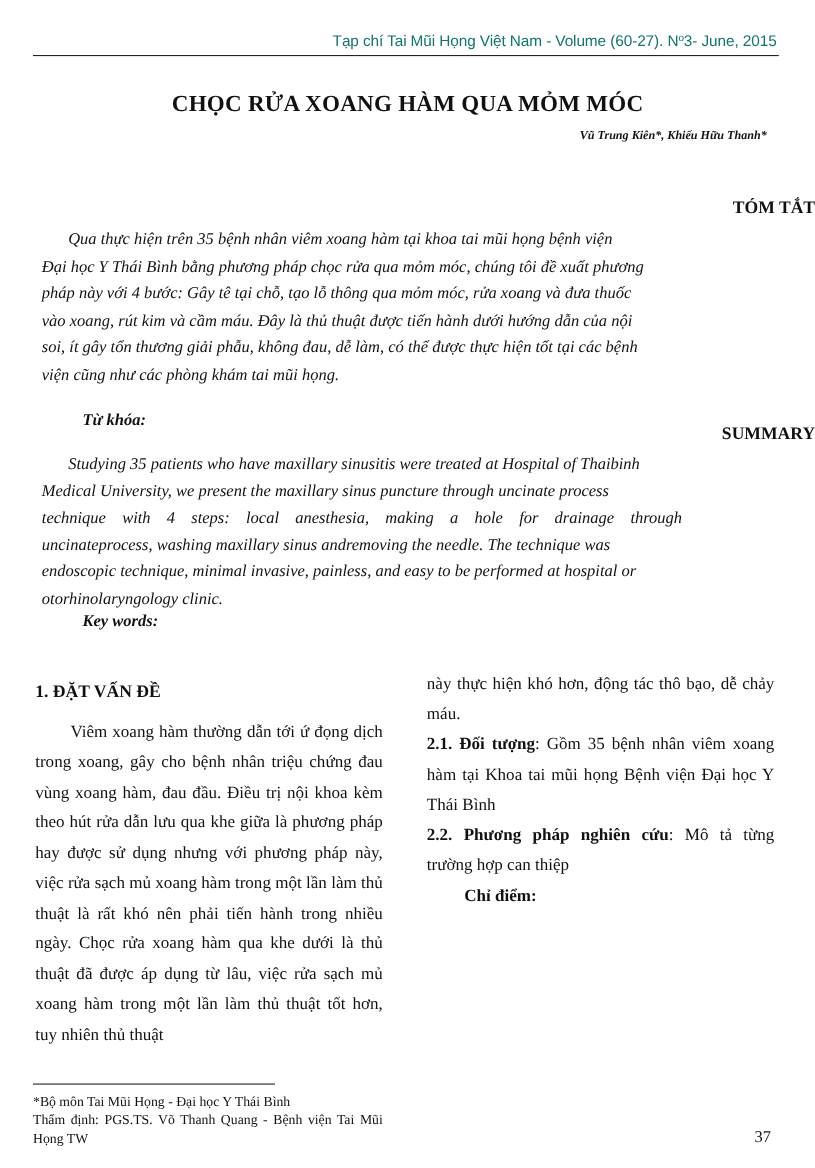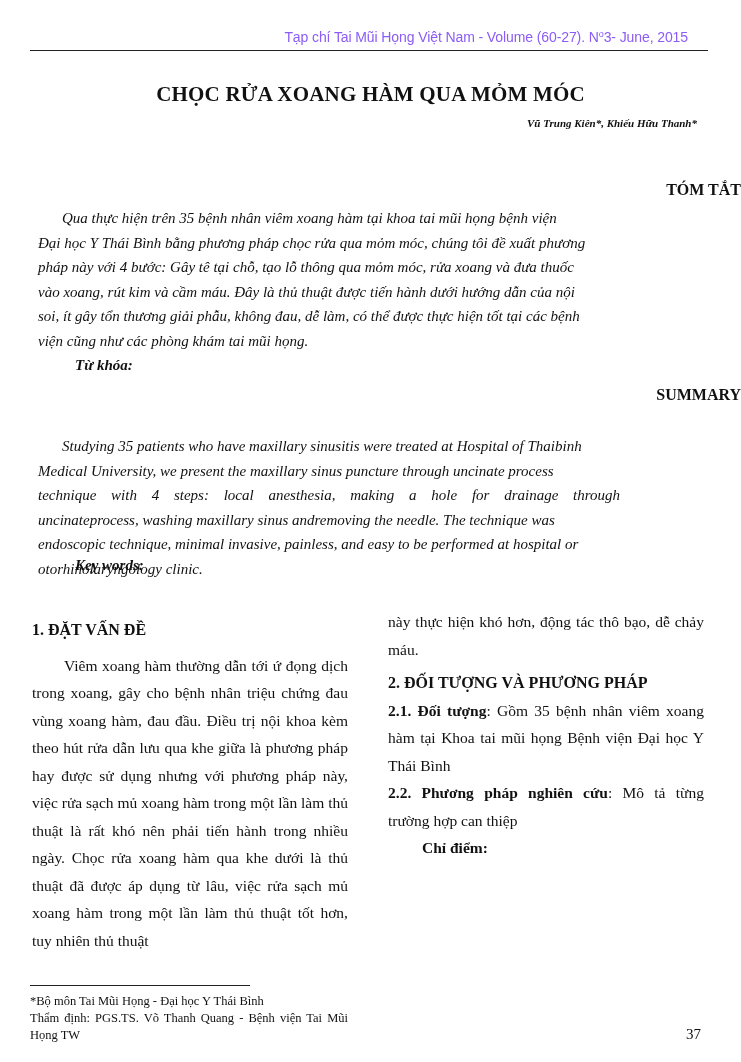--- a/index.html
+++ b/index.html
@@ -1,19 +1,19 @@
 <!DOCTYPE html>
 <html><head>
 <meta charset="utf-8">
 <style>
   html, body { margin: 0; padding: 0; background: #ffffff; }
   body { width: 741px; height: 1062px; position: relative; overflow: hidden; color: #111; font-family: "Liberation Serif", serif; }
 
   .running-header { position: absolute; left: 30px; top: 28px; width: 678px; height: 22px; border-bottom: 1.5px solid #222; }
-  .running-header .txt { position: absolute; right: 20px; top: 1px; font-family: "Liberation Sans", sans-serif; font-size: 14px; color: #8b5cf6; letter-spacing: -0.1px; white-space: nowrap; }
+  .running-header .txt { position: absolute; right: 2px; top: 1px; font-family: "Liberation Sans", sans-serif; font-size: 14px; color: #0f766e; letter-spacing: -0.1px; white-space: nowrap; }
   .running-header sup { font-size: 9px; vertical-align: 5px; }
 
   .title { position: absolute; left: 0; width: 741px; top: 82px; text-align: center; font-weight: bold; font-size: 21px; letter-spacing: 0.2px; }
   .authors { position: absolute; right: 44px; top: 117px; font-style: italic; font-weight: bold; font-size: 11px; }
 
   .section-head { position: absolute; left: 0; width: 741px; text-align: right; font-weight: bold; font-size: 16px; }
   .abstract { position: absolute; left: 60px; width: 650px; font-style: italic; font-size: 15px; line-height: 24.5px; text-align: justify; }
   .kw { position: absolute; left: 75px; font-style: italic; font-weight: bold; font-size: 15px; }
 
   .col { position: absolute; width: 316px; font-size: 15.5px; line-height: 27.5px; text-align: justify; }
@@ -39,41 +39,40 @@
 
 <div class="section-head" style="top:181px;">TÓM TẮT</div>
 <div class="abstract" style="top:206px;">
   <div style="padding-left:2px;">Qua thực hiện trên 35 bệnh nhân viêm xoang hàm tại khoa tai mũi họng bệnh viện</div>
   <div style="margin-left:-22px;">Đại học Y Thái Bình bằng phương pháp chọc rửa qua mỏm móc, chúng tôi đề xuất phương</div>
   <div style="margin-left:-22px;">pháp này với 4 bước: Gây tê tại chỗ, tạo lỗ thông qua mỏm móc, rửa xoang và đưa thuốc</div>
   <div style="margin-left:-22px;">vào xoang, rút kim và cầm máu. Đây là thủ thuật được tiến hành dưới hướng dẫn của nội</div>
   <div style="margin-left:-22px;">soi, ít gây tổn thương giải phẫu, không đau, dễ làm, có thể được thực hiện tốt tại các bệnh</div>
   <div style="margin-left:-22px;">viện cũng như các phòng khám tai mũi họng.</div>
 </div>
-<div class="kw" style="top:357px;">Từ khóa:</div>
+<div class="kw" style="top:374px;">Từ khóa:</div>
 
 <div class="section-head" style="top:386px;">SUMMARY</div>
-<div class="abstract" style="top:434px;">
+<div class="abstract" style="top:410px;">
   <div style="padding-left:2px;">Studying 35 patients who have maxillary sinusitis were treated at Hospital of Thaibinh</div>
   <div style="margin-left:-22px;">Medical University, we present the maxillary sinus puncture through uncinate process</div>
   <div style="margin-left:-22px; word-spacing:11px;">technique with 4 steps: local anesthesia, making a hole for drainage through</div>
   <div style="margin-left:-22px;">uncinateprocess, washing maxillary sinus andremoving the needle. The technique was</div>
   <div style="margin-left:-22px;">endoscopic technique, minimal invasive, painless, and easy to be performed at hospital or</div>
   <div style="margin-left:-22px;">otorhinolaryngology clinic.</div>
 </div>
 <div class="kw" style="top:557px;">Key words:</div>
 
 <div class="col" style="left:32px; top:616px;">
   <p class="h1" style="margin-bottom:8px;">1. ĐẶT VẤN ĐỀ</p>
   <p class="indent">Viêm xoang hàm thường dẫn tới ứ đọng dịch trong xoang, gây cho bệnh nhân triệu chứng đau vùng xoang hàm, đau đầu. Điều trị nội khoa kèm theo hút rửa dẫn lưu qua khe giữa là phương pháp hay được sử dụng nhưng với phương pháp này, việc rửa sạch mủ xoang hàm trong một lần làm thủ thuật là rất khó nên phải tiến hành trong nhiều ngày. Chọc rửa xoang hàm qua khe dưới là thủ thuật đã được áp dụng từ lâu, việc rửa sạch mủ xoang hàm trong một lần làm thủ thuật tốt hơn, tuy nhiên thủ thuật</p>
 </div>
 
 <div class="col" style="left:388px; top:608px;">
   <p>này thực hiện khó hơn, động tác thô bạo, dễ chảy máu.</p>
-  <p class="h1" style="margin-top:6px;">2. ĐỐI TƯỢNG VÀ PHƯƠNG PHÁP</p>
   <p><span class="b">2.1. Đối tượng</span><span>: Gồm 35 bệnh nhân viêm xoang hàm tại Khoa tai mũi họng Bệnh viện Đại học Y Thái Bình</span></p>
   <p><span class="b">2.2. Phương pháp nghiên cứu</span><span>: Mô tả từng trường hợp can thiệp</span></p>
   <p class="b" style="padding-left:34px;">Chỉ điểm:</p>
 </div>
 
 <div class="footnote-rule"></div>
 <div class="footnote">
   <div>*Bộ môn Tai Mũi Họng - Đại học Y Thái Bình</div>
   <div>Thẩm định: PGS.TS. Võ Thanh Quang - Bệnh viện Tai Mũi Họng TW</div>
 </div>

